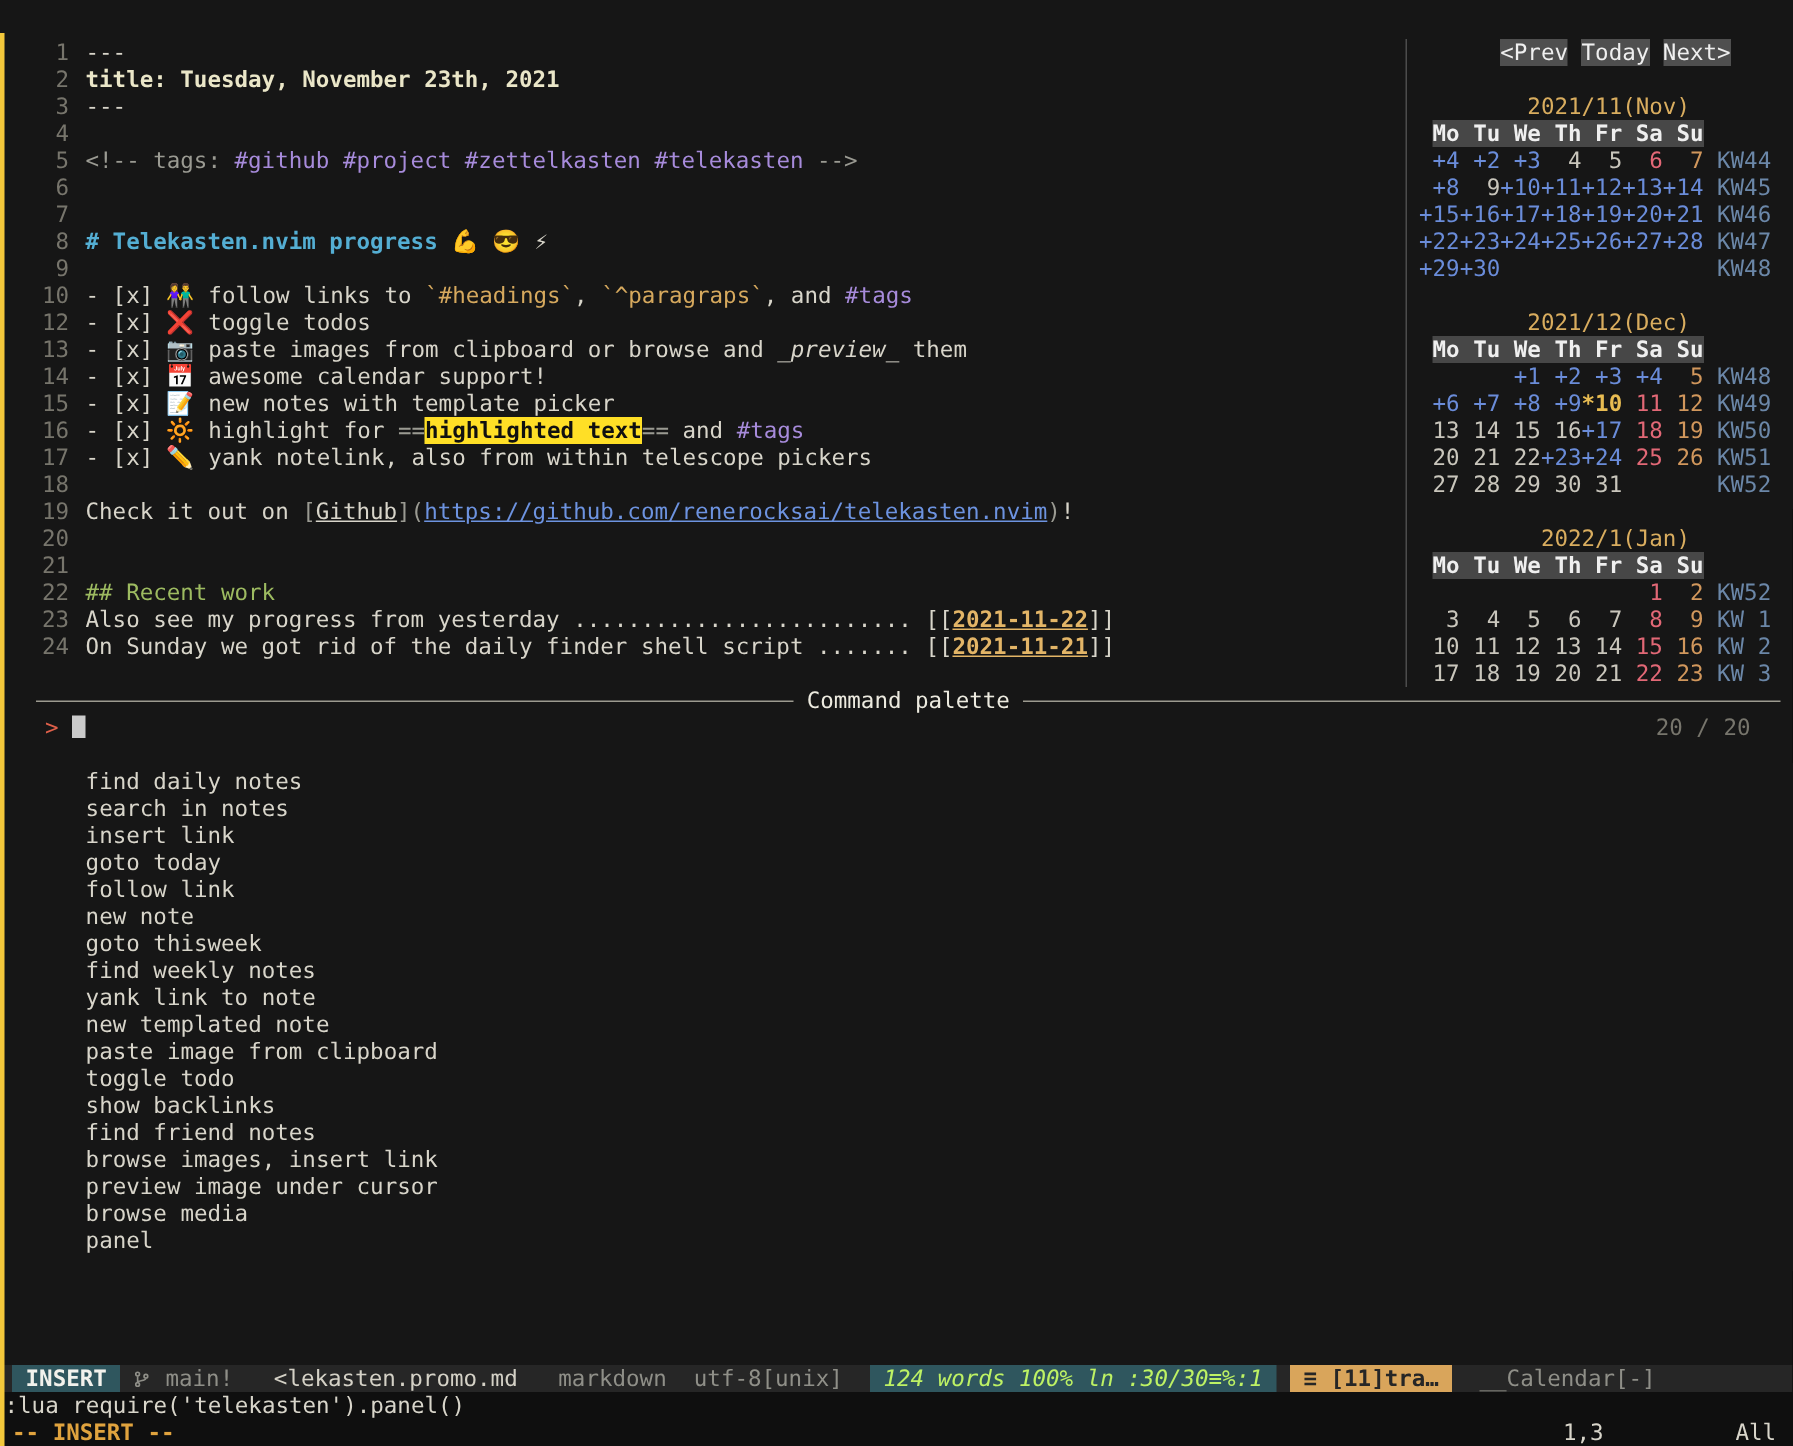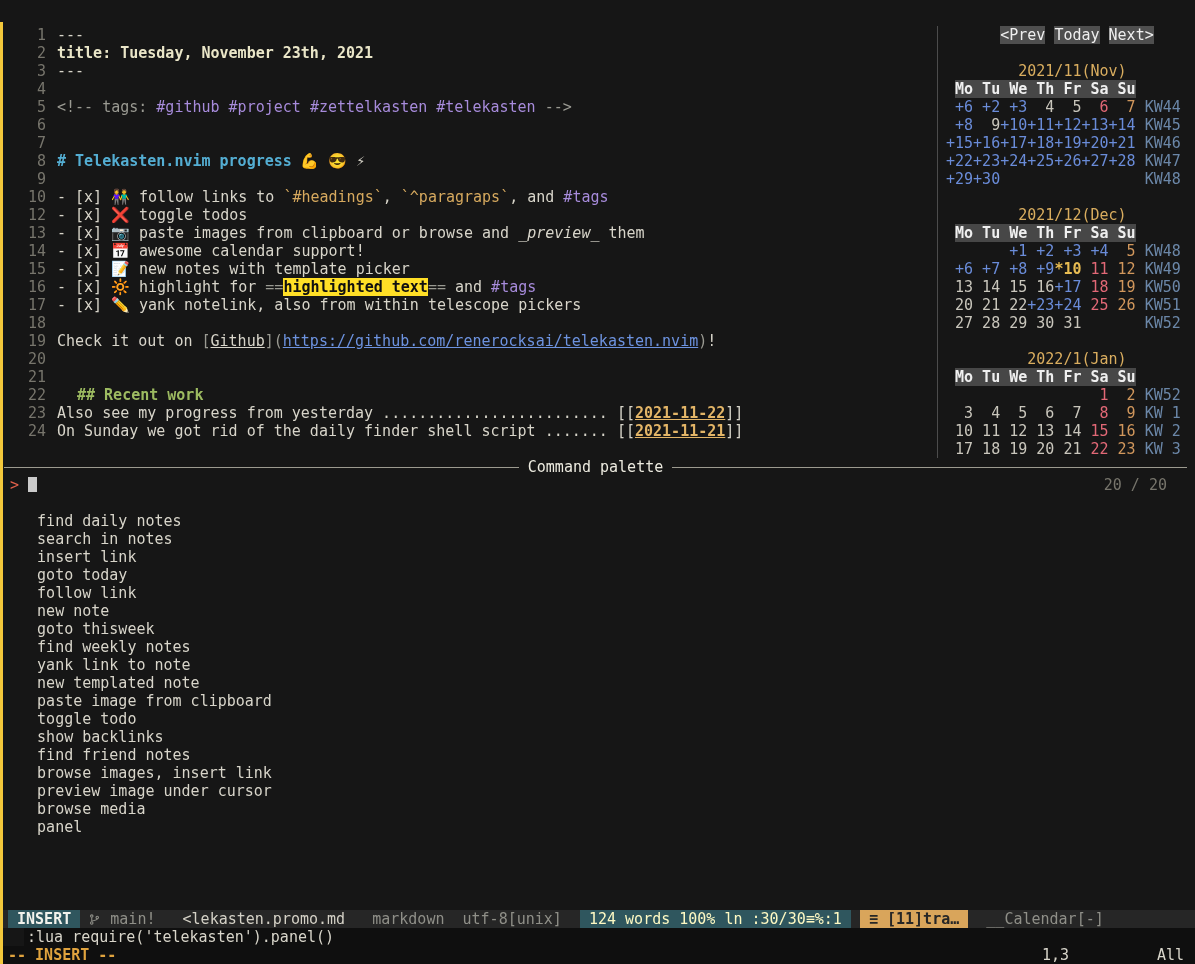--- a/index.html
+++ b/index.html
@@ -18,63 +18,63 @@
 
   .eline, .cline { height:18px; white-space:pre; overflow:hidden; }
   .gut { display:inline-block; width:38px; text-align:right; color:#77756c; margin-right:11px; }
 
   
   .s-fg   { color:#d8d5ca; }
   .s-dim  { color:#9a9a92;margin-top:20px; }
   .s-ttl  { color:#eae6c8; font-weight:bold; }
   .s-tag  { color:#a78bdb; }
   .s-h1   { color:#54aed3; font-weight:bold; }
-  .s-h2   { color:#9dbb61; font-weight:bold;margin-left:20px; }
+  .s-h2   { color:#9dbb61; font-weight:normal; }
   .s-code { color:#d6a95e; }
   .s-ital { color:#d8d5ca; font-style:italic; }
   .s-hl   { background:#ffdf26; color:#101010; font-weight:bold; }
   .s-ulfg { color:#d8d5ca; text-decoration:underline; }
   .s-url  { color:#6d93e0; text-decoration:underline; }
   .s-wiki { color:#e3b567; font-weight:bold; text-decoration:underline; }
   .s-emoji{ color:#d8d5ca; }
 
   
   .s-cfg    { color:#c9c6bc; }
   .s-clink  { color:#6a8cd9; }
   .s-csat   { color:#e26876; }
   .s-csun   { color:#d1975c; }
   .s-ckw    { color:#6b87a8; }
   .s-ctitle { color:#d9ad5f; }
   .s-ctoday { color:#e8bc52; font-weight:bold; }
   .s-chead  { background:#474747; color:#efefef; font-weight:bold; }
   .s-btn    { background:#4f4f4f; color:#efefef; }
 
   
-  .palette { height:452px; padding-left:4px; overflow:hidden; }
+  .palette { height:452px; padding-left:24px; overflow:hidden; }
   .psep { display:flex; align-items:center; height:18px; padding-right:8px; }
   .pline { flex:1; border-top:1px solid #9c9a8f; }
   .ptitle { margin:0 9px; color:#eceadf; }
   .prow { height:18px; white-space:pre; overflow:hidden; padding-left:6px; }
   .pprompt { display:flex; justify-content:space-between; padding-right:28px; }
   .s-marker { color:#e0604a; }
   .cursor { display:inline-block; width:9px; height:15px; background:#cacaca; margin-left:9px; vertical-align:-2px; }
   .s-counter { color:#77756c; }
   .s-item { color:#d8d5ca; padding-left:3ch; display:inline-block; }
 
   
   .statusline { height:18px; background:#262626; padding-left:8px; white-space:pre; overflow:hidden; }
   .s-sl     { color:#8f8f88; }
   .s-mode   { background:#2f565e; color:#f2f2ec; font-weight:bold; }
   .s-slfile { color:#d4d1c6; }
-  .s-slwords{ background:#2f565e; color:#fef9c3; }
+  .s-slwords{ background:#2f565e; color:#bef264;font-style:italic; }
   .s-sltabs { background:#d9a55b; color:#262626; font-weight:bold; }
   .seg.icon { display:inline-block; width:12px; }
   .seg.icon svg { vertical-align:-2px; }
 
-  .cmdline { height:18px; background:#0f0f0f; padding-left:3px; white-space:pre; color:#d8d5ca;margin-left:24px; }
+  .cmdline { height:18px; background:#0f0f0f; padding-left:3px; white-space:pre; color:#d8d5ca; }
   .ruler { height:18px; background:#0f0f0f; padding-left:8px; padding-right:8px; display:flex; white-space:pre;align-items:flex-end; }
   .rmode { flex:1; color:#e0a33e; font-weight:bold; }
   .rpos { width:115px; color:#d8d5ca; }
   .rscroll { width:30px; color:#d8d5ca; }
 </style>
 </head>
 <body>
 
 <div class="screen">
   <div class="accent-strip"></div>
@@ -105,21 +105,21 @@
           <div class="eline"><span class="gut">22</span><span class="lct"><span class="seg s-h2">## Recent work</span></span></div>
           <div class="eline"><span class="gut">23</span><span class="lct"><span class="seg s-fg">Also see my progress from yesterday ......................... </span><span class="seg s-fg">[[</span><span class="seg s-wiki">2021-11-22</span><span class="seg s-fg">]]</span></span></div>
           <div class="eline"><span class="gut">24</span><span class="lct"><span class="seg s-fg">On Sunday we got rid of the daily finder shell script ....... </span><span class="seg s-fg">[[</span><span class="seg s-wiki">2021-11-21</span><span class="seg s-fg">]]</span></span></div>
         </div>
       <div class="vsep"></div>
       <div class="calendar" id="calendar-lines">
           <div class="cline"><span class="seg s-cfg">      </span><span class="seg s-btn">&lt;Prev</span><span class="seg s-cfg"> </span><span class="seg s-btn">Today</span><span class="seg s-cfg"> </span><span class="seg s-btn">Next&gt;</span></div>
           <div class="cline"></div>
           <div class="cline"><span class="seg s-ctitle">        2021/11(Nov)</span></div>
           <div class="cline"><span class="seg s-cfg"> </span><span class="seg s-chead">Mo Tu We Th Fr Sa Su</span></div>
-          <div class="cline"><span class="seg s-clink"> +6 +2 +3</span><span class="seg s-cfg">  4  5</span><span class="seg s-csat">  6</span><span class="seg s-csun">  7</span><span class="seg s-cfg"> </span><span class="seg s-ckw">KW44</span></div>
+          <div class="cline"><span class="seg s-clink"> +4 +2 +3</span><span class="seg s-cfg">  4  5</span><span class="seg s-csat">  6</span><span class="seg s-csun">  7</span><span class="seg s-cfg"> </span><span class="seg s-ckw">KW44</span></div>
           <div class="cline"><span class="seg s-clink"> +8</span><span class="seg s-cfg">  9</span><span class="seg s-clink">+10+11+12+13+14</span><span class="seg s-cfg"> </span><span class="seg s-ckw">KW45</span></div>
           <div class="cline"><span class="seg s-clink">+15+16+17+18+19+20+21</span><span class="seg s-cfg"> </span><span class="seg s-ckw">KW46</span></div>
           <div class="cline"><span class="seg s-clink">+22+23+24+25+26+27+28</span><span class="seg s-cfg"> </span><span class="seg s-ckw">KW47</span></div>
           <div class="cline"><span class="seg s-clink">+29+30</span><span class="seg s-cfg">                </span><span class="seg s-ckw">KW48</span></div>
           <div class="cline"></div>
           <div class="cline"><span class="seg s-ctitle">        2021/12(Dec)</span></div>
           <div class="cline"><span class="seg s-cfg"> </span><span class="seg s-chead">Mo Tu We Th Fr Sa Su</span></div>
           <div class="cline"><span class="seg s-cfg">      </span><span class="seg s-clink"> +1 +2 +3 +4</span><span class="seg s-csun">  5</span><span class="seg s-cfg"> </span><span class="seg s-ckw">KW48</span></div>
           <div class="cline"><span class="seg s-clink"> +6 +7 +8 +9</span><span class="seg s-ctoday">*10</span><span class="seg s-csat"> 11</span><span class="seg s-csun"> 12</span><span class="seg s-cfg"> </span><span class="seg s-ckw">KW49</span></div>
           <div class="cline"><span class="seg s-cfg"> 13 14 15 16</span><span class="seg s-clink">+17</span><span class="seg s-csat"> 18</span><span class="seg s-csun"> 19</span><span class="seg s-cfg"> </span><span class="seg s-ckw">KW50</span></div>

